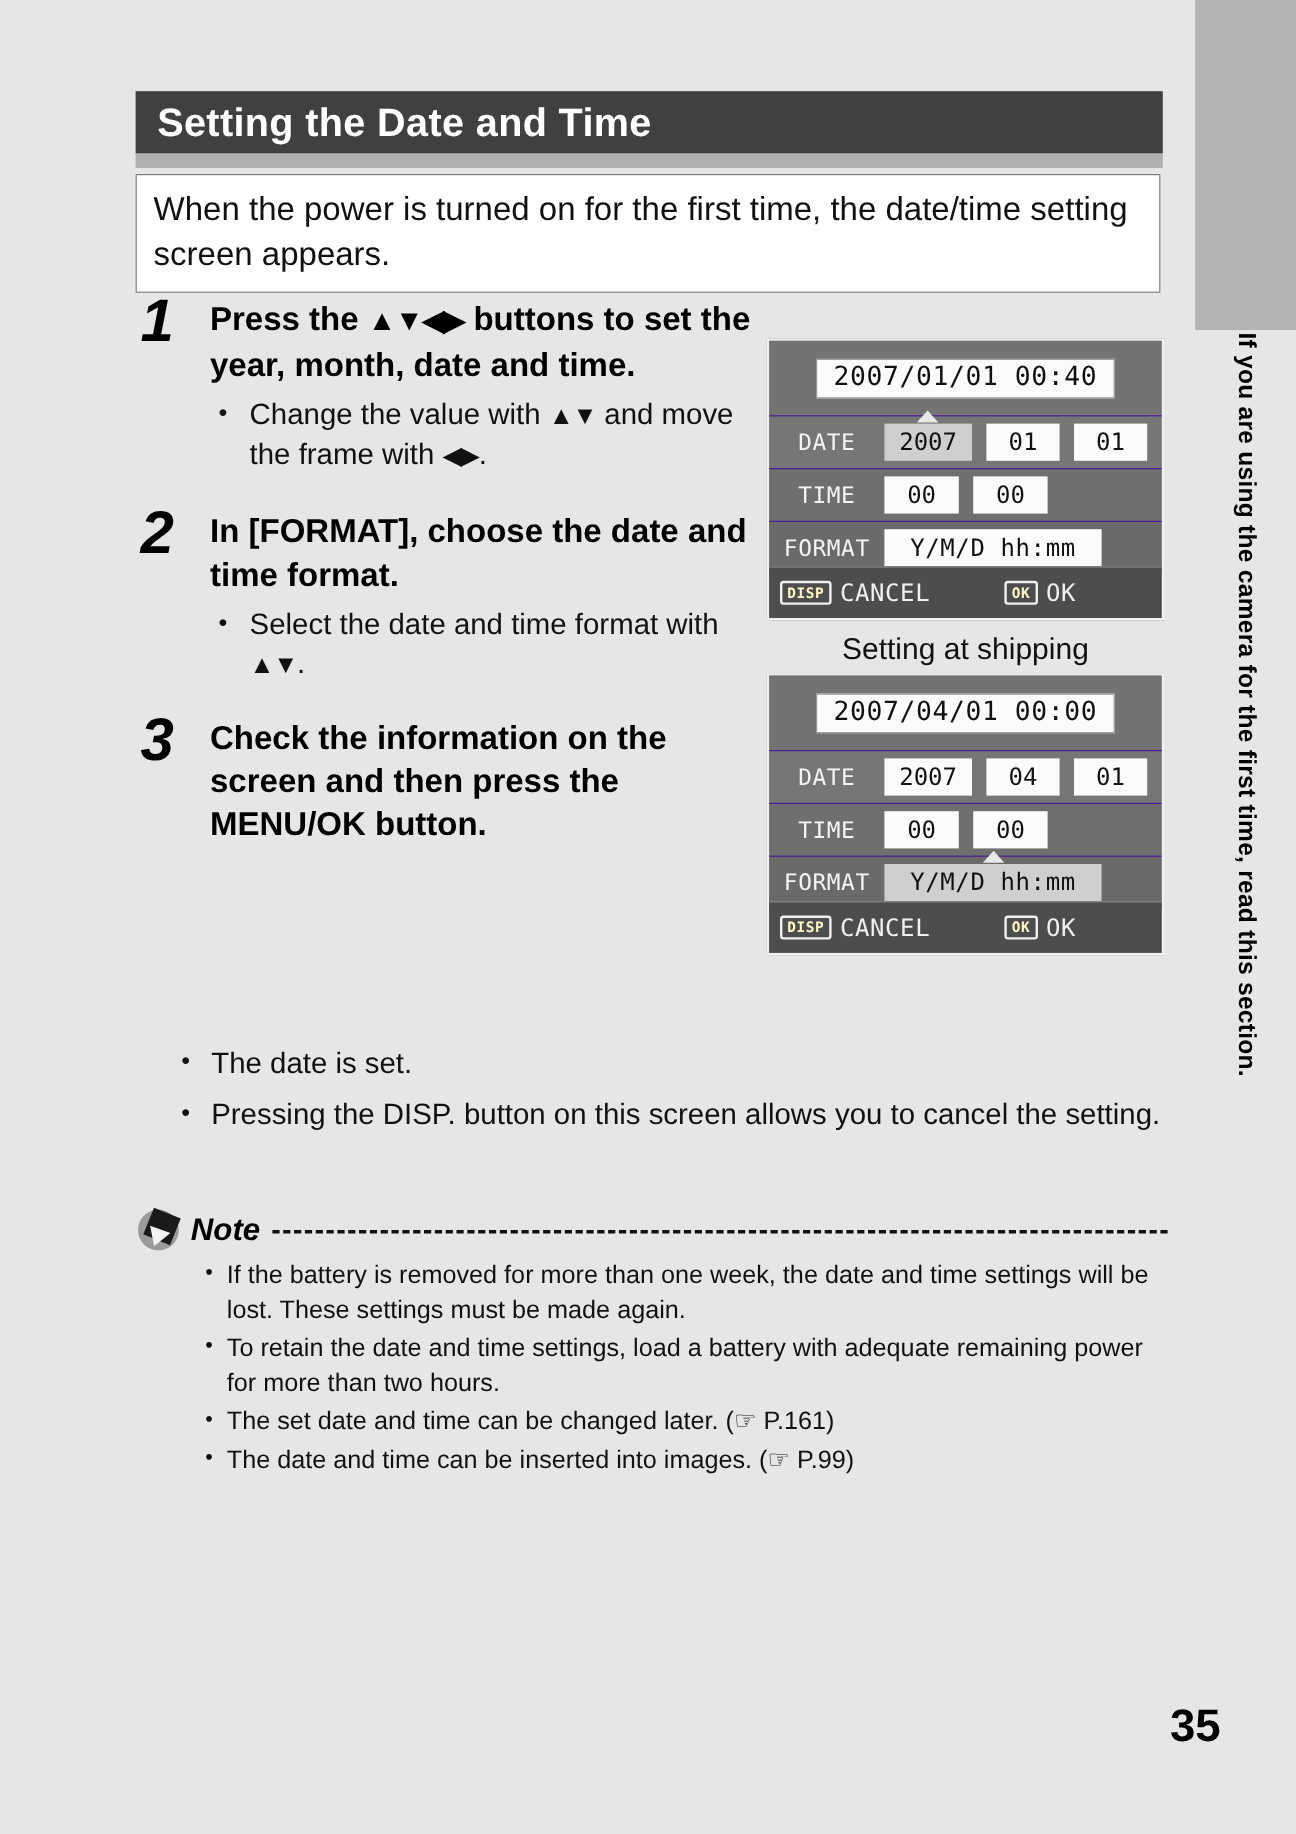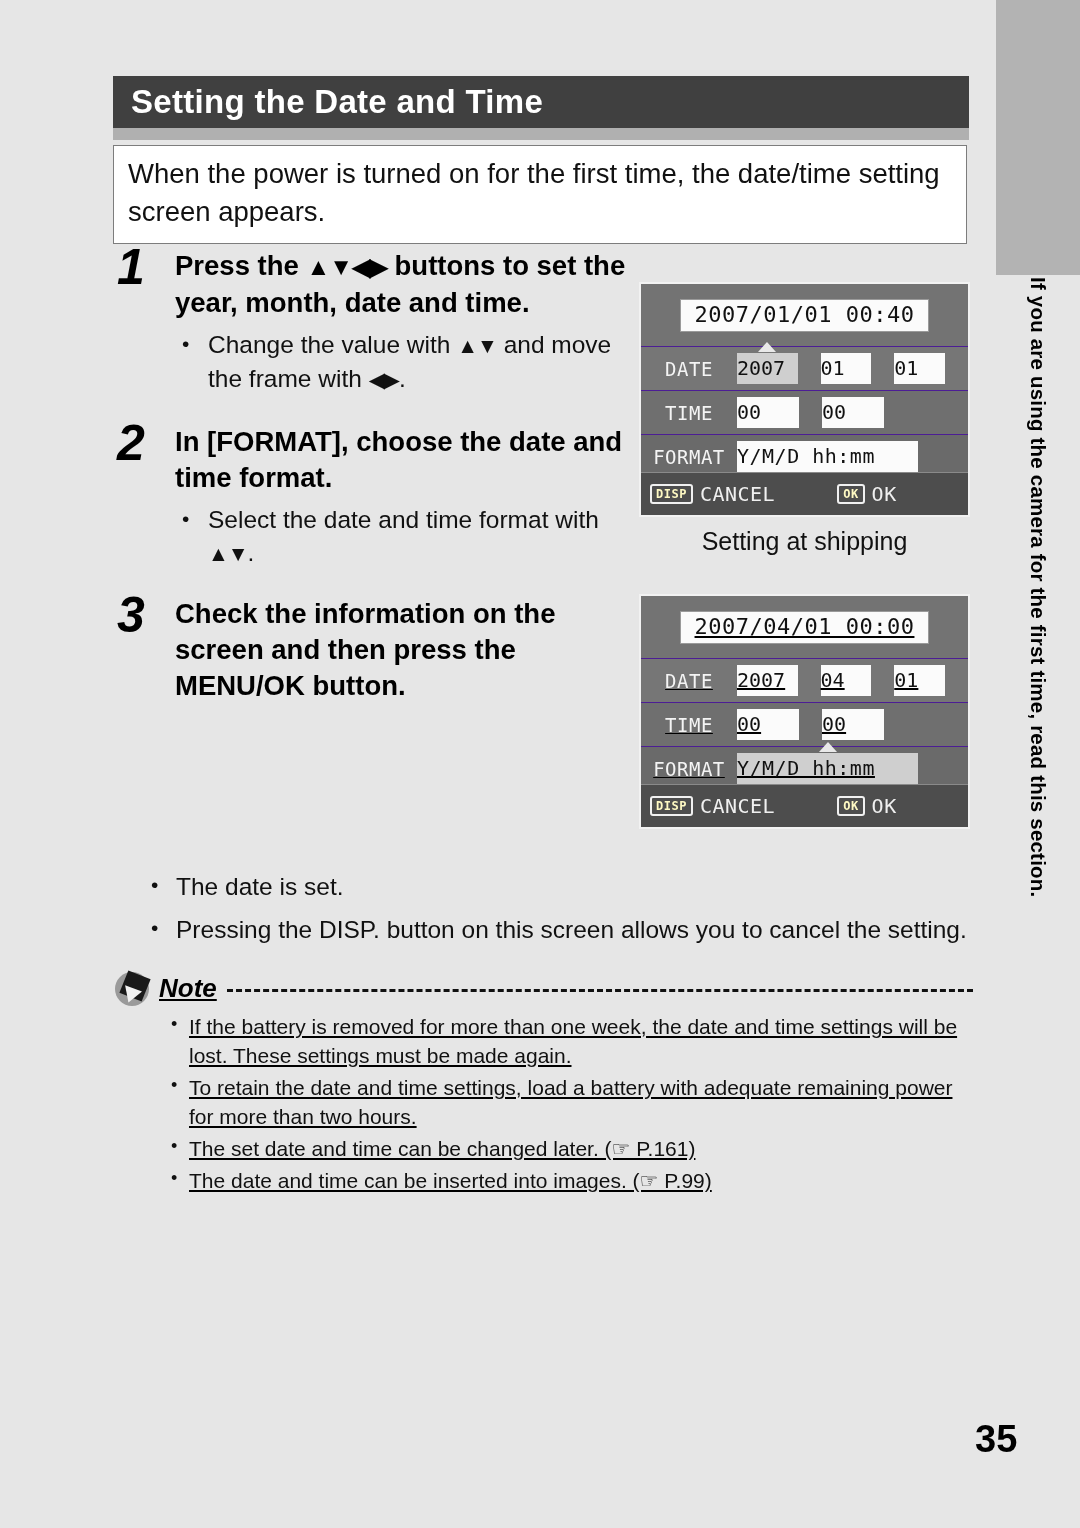--- a/index.html
+++ b/index.html
@@ -108,21 +108,21 @@
     position:relative;padding-left:63px;
     font-size:24.5px;line-height:34px;color:#111;
     margin-bottom:9px;
   }
   .wide-bullets li:before{
     content:"•";position:absolute;left:38px;top:-2px;font-size:21px;
   }
 
   
   .note-wrap{
-    position:absolute;left:113px;top:968px;width:860px;text-decoration:underline;
+    position:absolute;left:113px;top:1004px;width:860px;
   }
   .note-head{
     position:relative;height:40px;
     display:flex;align-items:center;
   }
   .note-icon{
     width:40px;height:40px;flex:0 0 40px;position:relative;
   }
   .note-icon .circ{
     position:absolute;left:2px;top:4px;width:34px;height:34px;
@@ -160,21 +160,21 @@
   
   .lcd{
     position:absolute;
     width:331px;height:235px;
     background:#7a7a7a;
     border:2px solid #f2f2f2;
     box-sizing:border-box;
     font-family:"DejaVu Sans Mono", monospace;
   }
   #lcd1{left:639px;top:282px;}
-  #lcd2{left:639px;top:594px;text-decoration:underline;}
+  #lcd2{left:639px;top:561px;}
 
   .lcd-top{
     height:62px;position:relative;
     display:flex;align-items:center;justify-content:center;
     background:#737373;
   }
   .lcd-readout{
     background:#fbfbfb;color:#111;
     font-size:22px;letter-spacing:0.5px;
     padding:4px 14px 5px 14px;
@@ -189,22 +189,23 @@
   .lcd-row.r-date{background:#767676;}
   .lcd-row.r-time{background:#6f6f6f;}
   .lcd-row.r-format{background:#6a6a6a;}
   .lcd-label{
     width:96px;flex:0 0 96px;text-align:center;
     color:#f4f4f4;font-size:19px;letter-spacing:0.5px;
   }
   .cell{
     background:#fbfbfb;color:#111;
     font-size:20px;line-height:1;
+    text-align:center;
     padding:5px 0 6px 0;
-    margin-right:23px;
+    margin-right:12px;
     position:relative;
   }
   .cell.sel{background:#cfcfcf;}
   .cell.w-year{width:74px;}
   .cell.w-two{width:62px;}
   .cell.w-fmt{width:181px;letter-spacing:0.5px;}
 
   .car-up,.car-dn{
     position:absolute;left:50%;transform:translateX(-50%);
     width:0;height:0;

